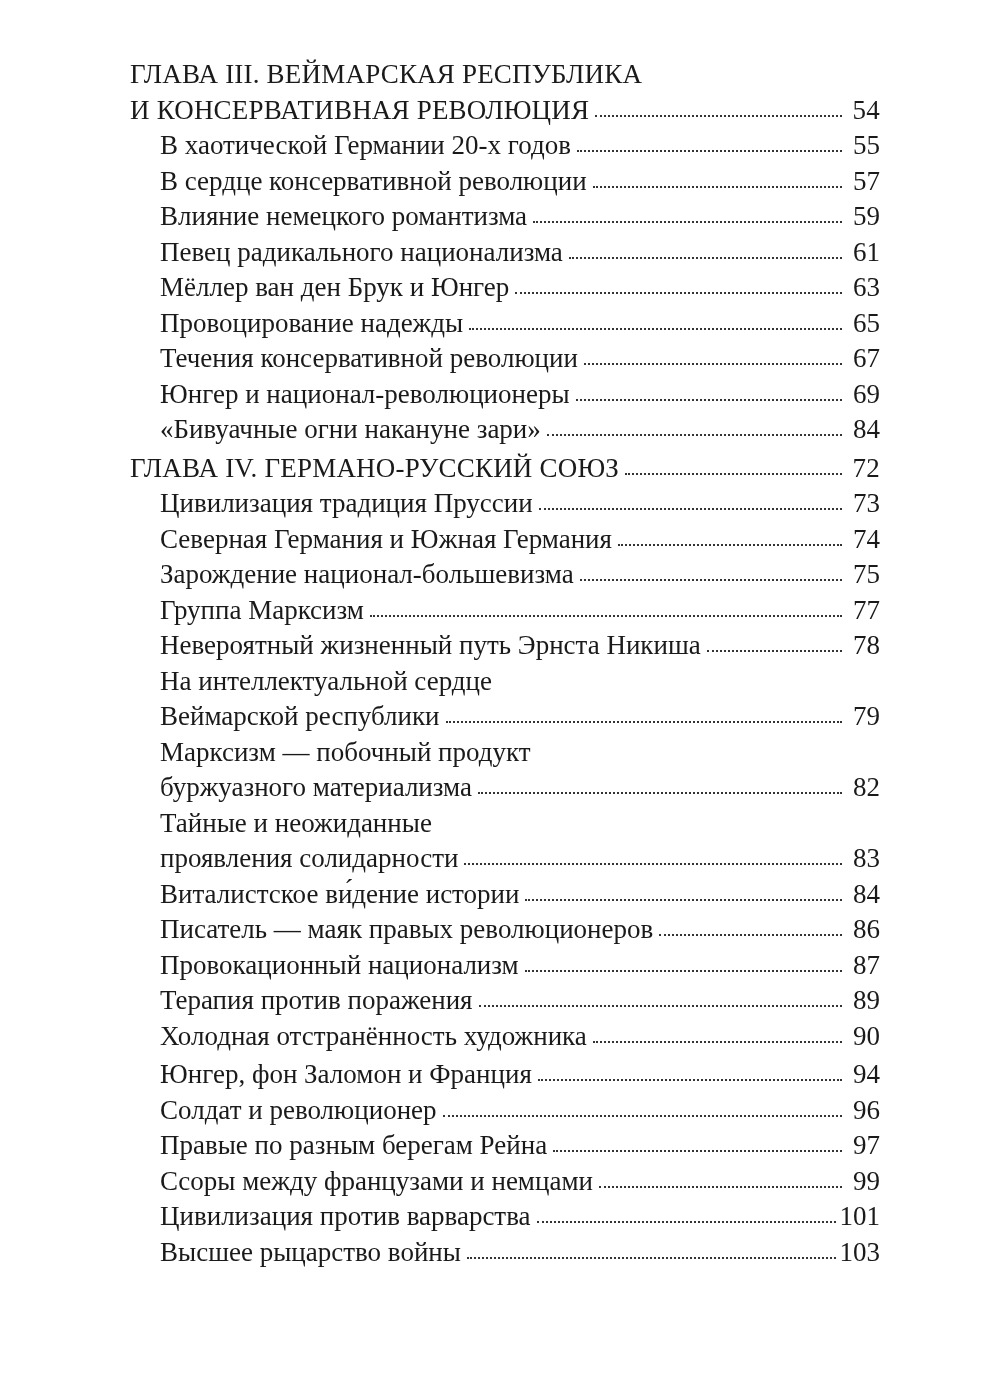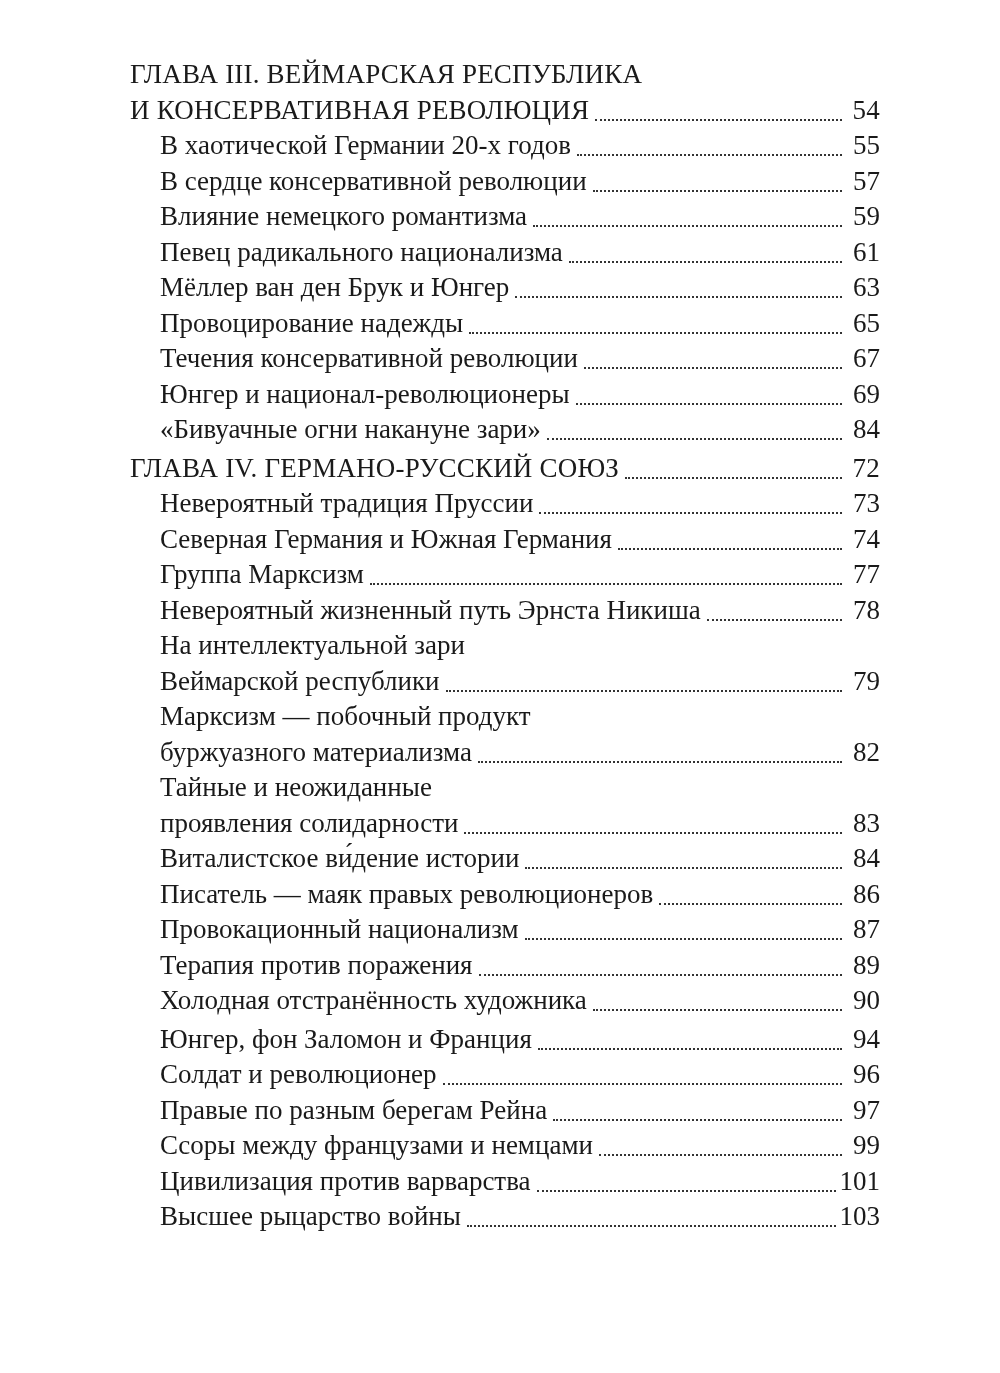--- a/index.html
+++ b/index.html
@@ -22,21 +22,21 @@
       width: 750px;
     }
     .chapter {
       margin-bottom: 0;
     }
     .chapter + .chapter {
       margin-top: 3px;
     }
     .line {
       display: flex;
-      align-items: center;
+      align-items: flex-start;
       font-size: 27px;
       line-height: 35.5px;
       height: 35.5px;
       white-space: nowrap;
     }
     .line.heading {
       padding-left: 0;
       letter-spacing: 0.2px;
     }
     .line.sub {
@@ -125,41 +125,46 @@
         <span class="page">84</span>
       </div>
     </div>
     <div class="chapter">
       <div class="line heading">
         <span class="text">ГЛАВА IV. ГЕРМАНО-РУССКИЙ СОЮЗ</span>
         <span class="dots"></span>
         <span class="page">72</span>
       </div>
       <div class="line sub">
-        <span class="text">Невероятный традиция Пруссии</span>
+        <span class="text">Цивилизация традиция Пруссии</span>
         <span class="dots"></span>
         <span class="page">73</span>
       </div>
       <div class="line sub">
         <span class="text">Северная Германия и Южная Германия</span>
         <span class="dots"></span>
         <span class="page">74</span>
       </div>
       <div class="line sub">
+        <span class="text">Зарождение национал-большевизма</span>
+        <span class="dots"></span>
+        <span class="page">75</span>
+      </div>
+      <div class="line sub">
         <span class="text">Группа Марксизм</span>
         <span class="dots"></span>
         <span class="page">77</span>
       </div>
       <div class="line sub">
         <span class="text">Невероятный жизненный путь Эрнста Никиша</span>
         <span class="dots"></span>
         <span class="page">78</span>
       </div>
       <div class="line sub no-page">
-        <span class="text">На интеллектуальной зари</span>
+        <span class="text">На интеллектуальной сердце</span>
       </div>
       <div class="line sub">
         <span class="text">Веймарской республики</span>
         <span class="dots"></span>
         <span class="page">79</span>
       </div>
       <div class="line sub no-page">
         <span class="text">Марксизм — побочный продукт</span>
       </div>
       <div class="line sub">

